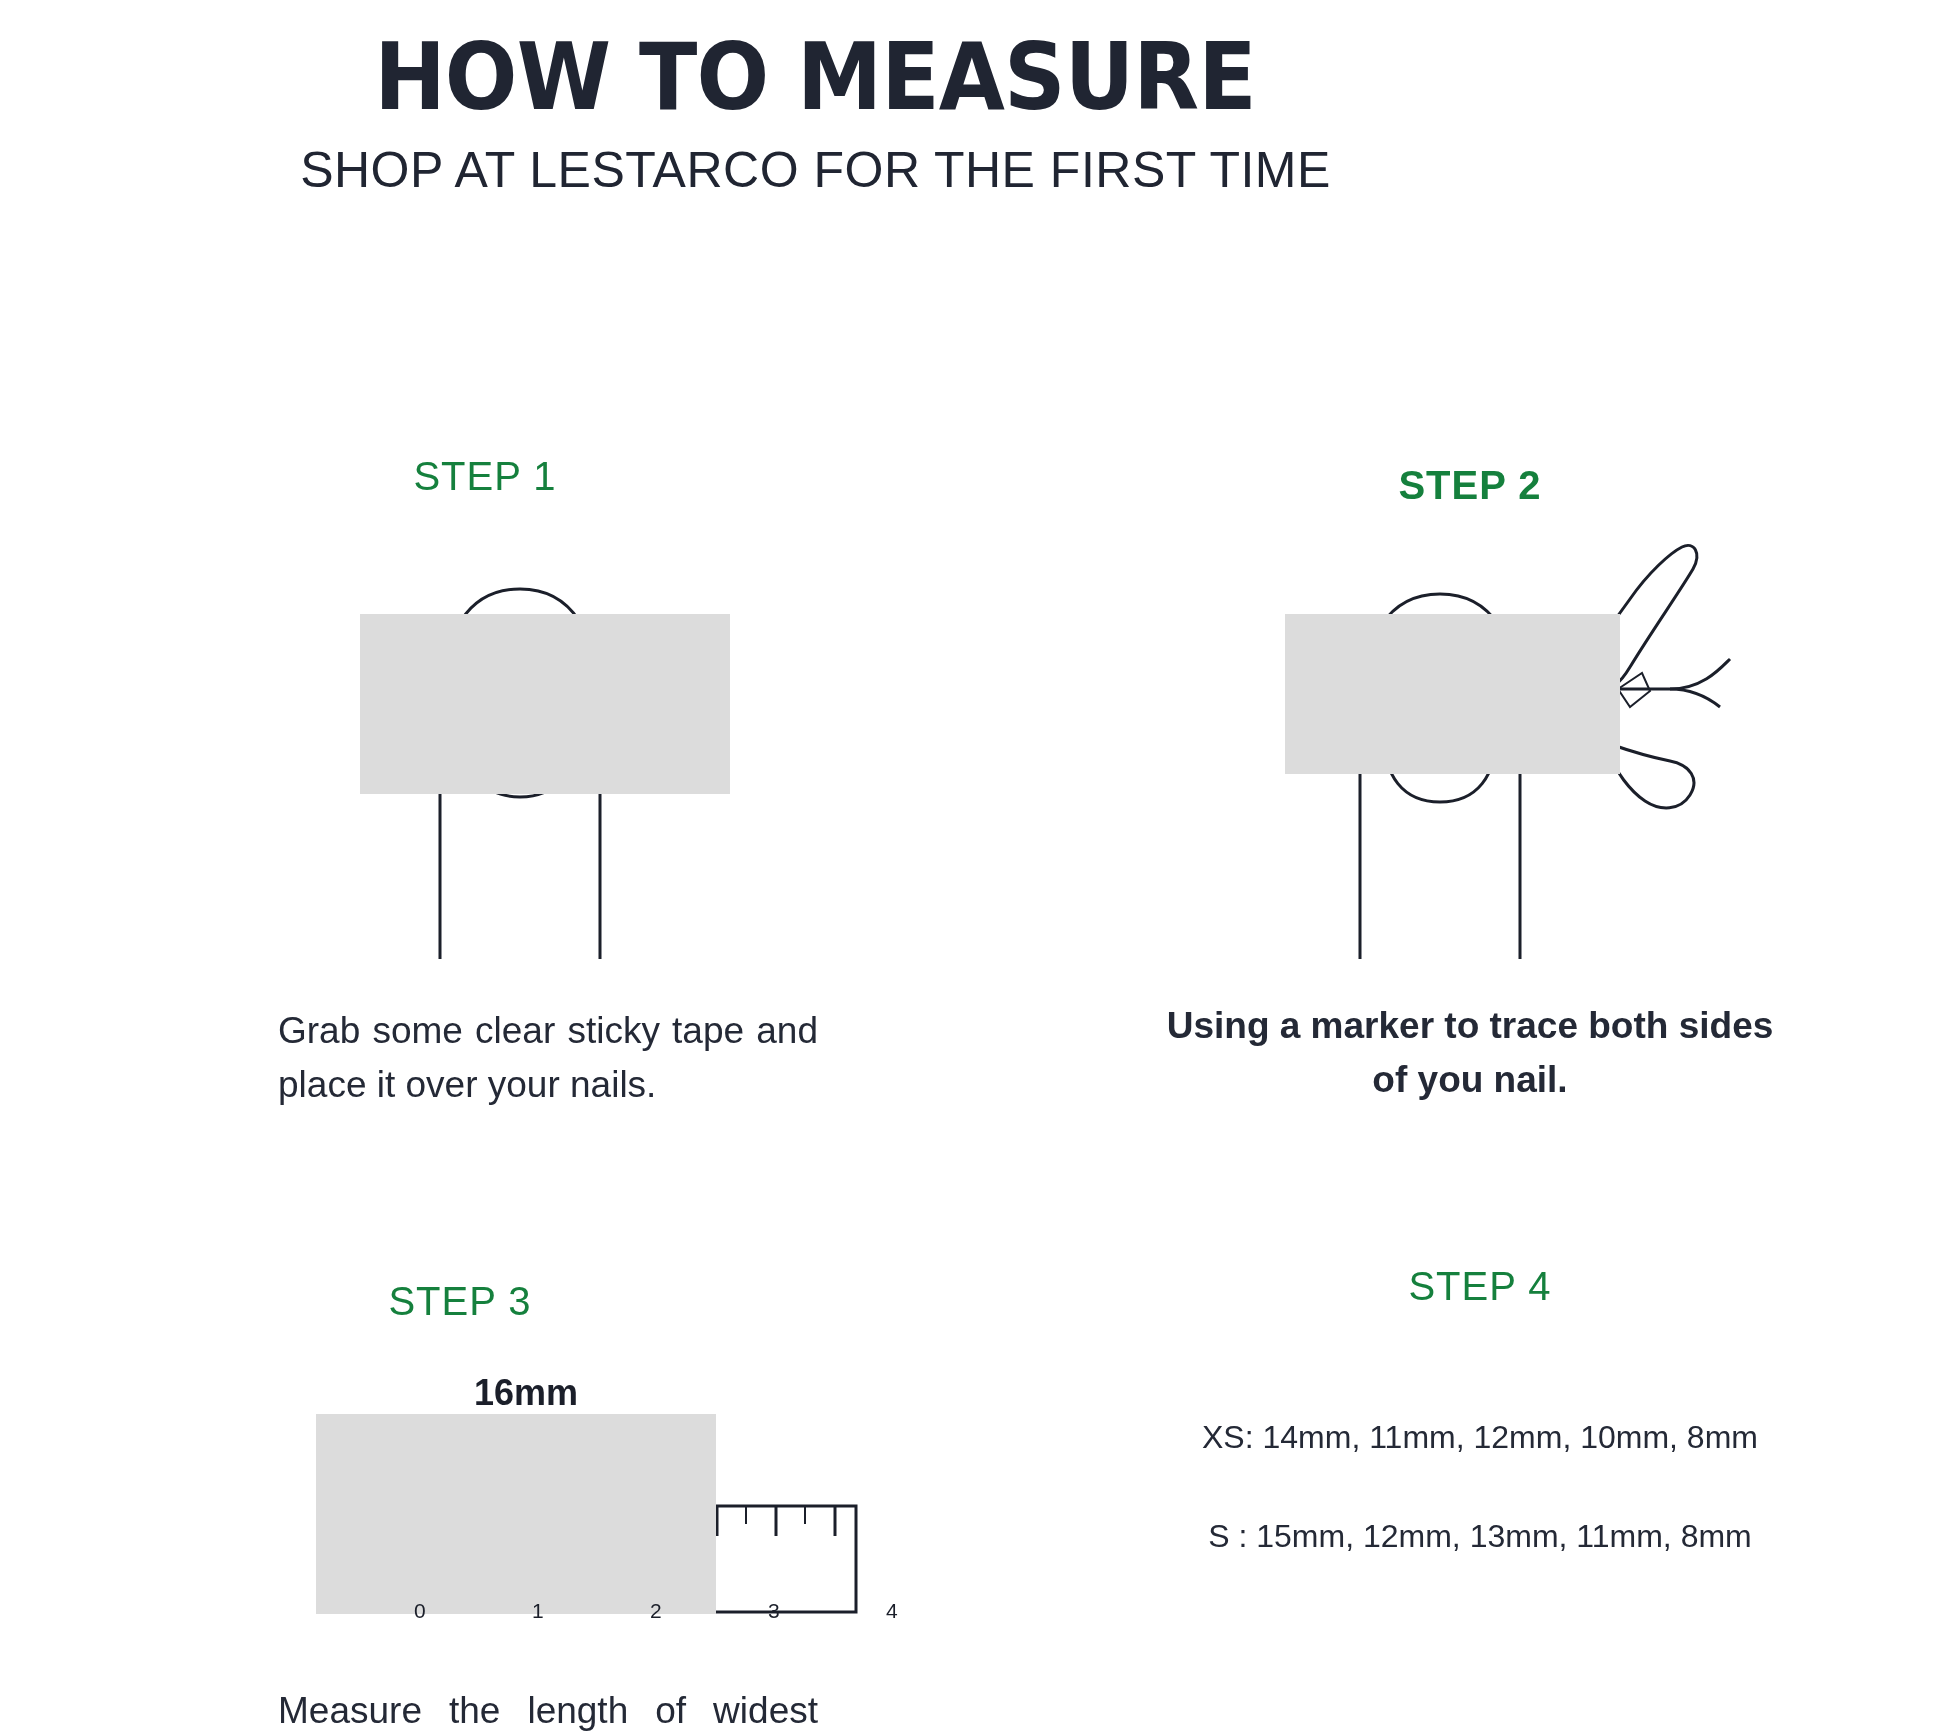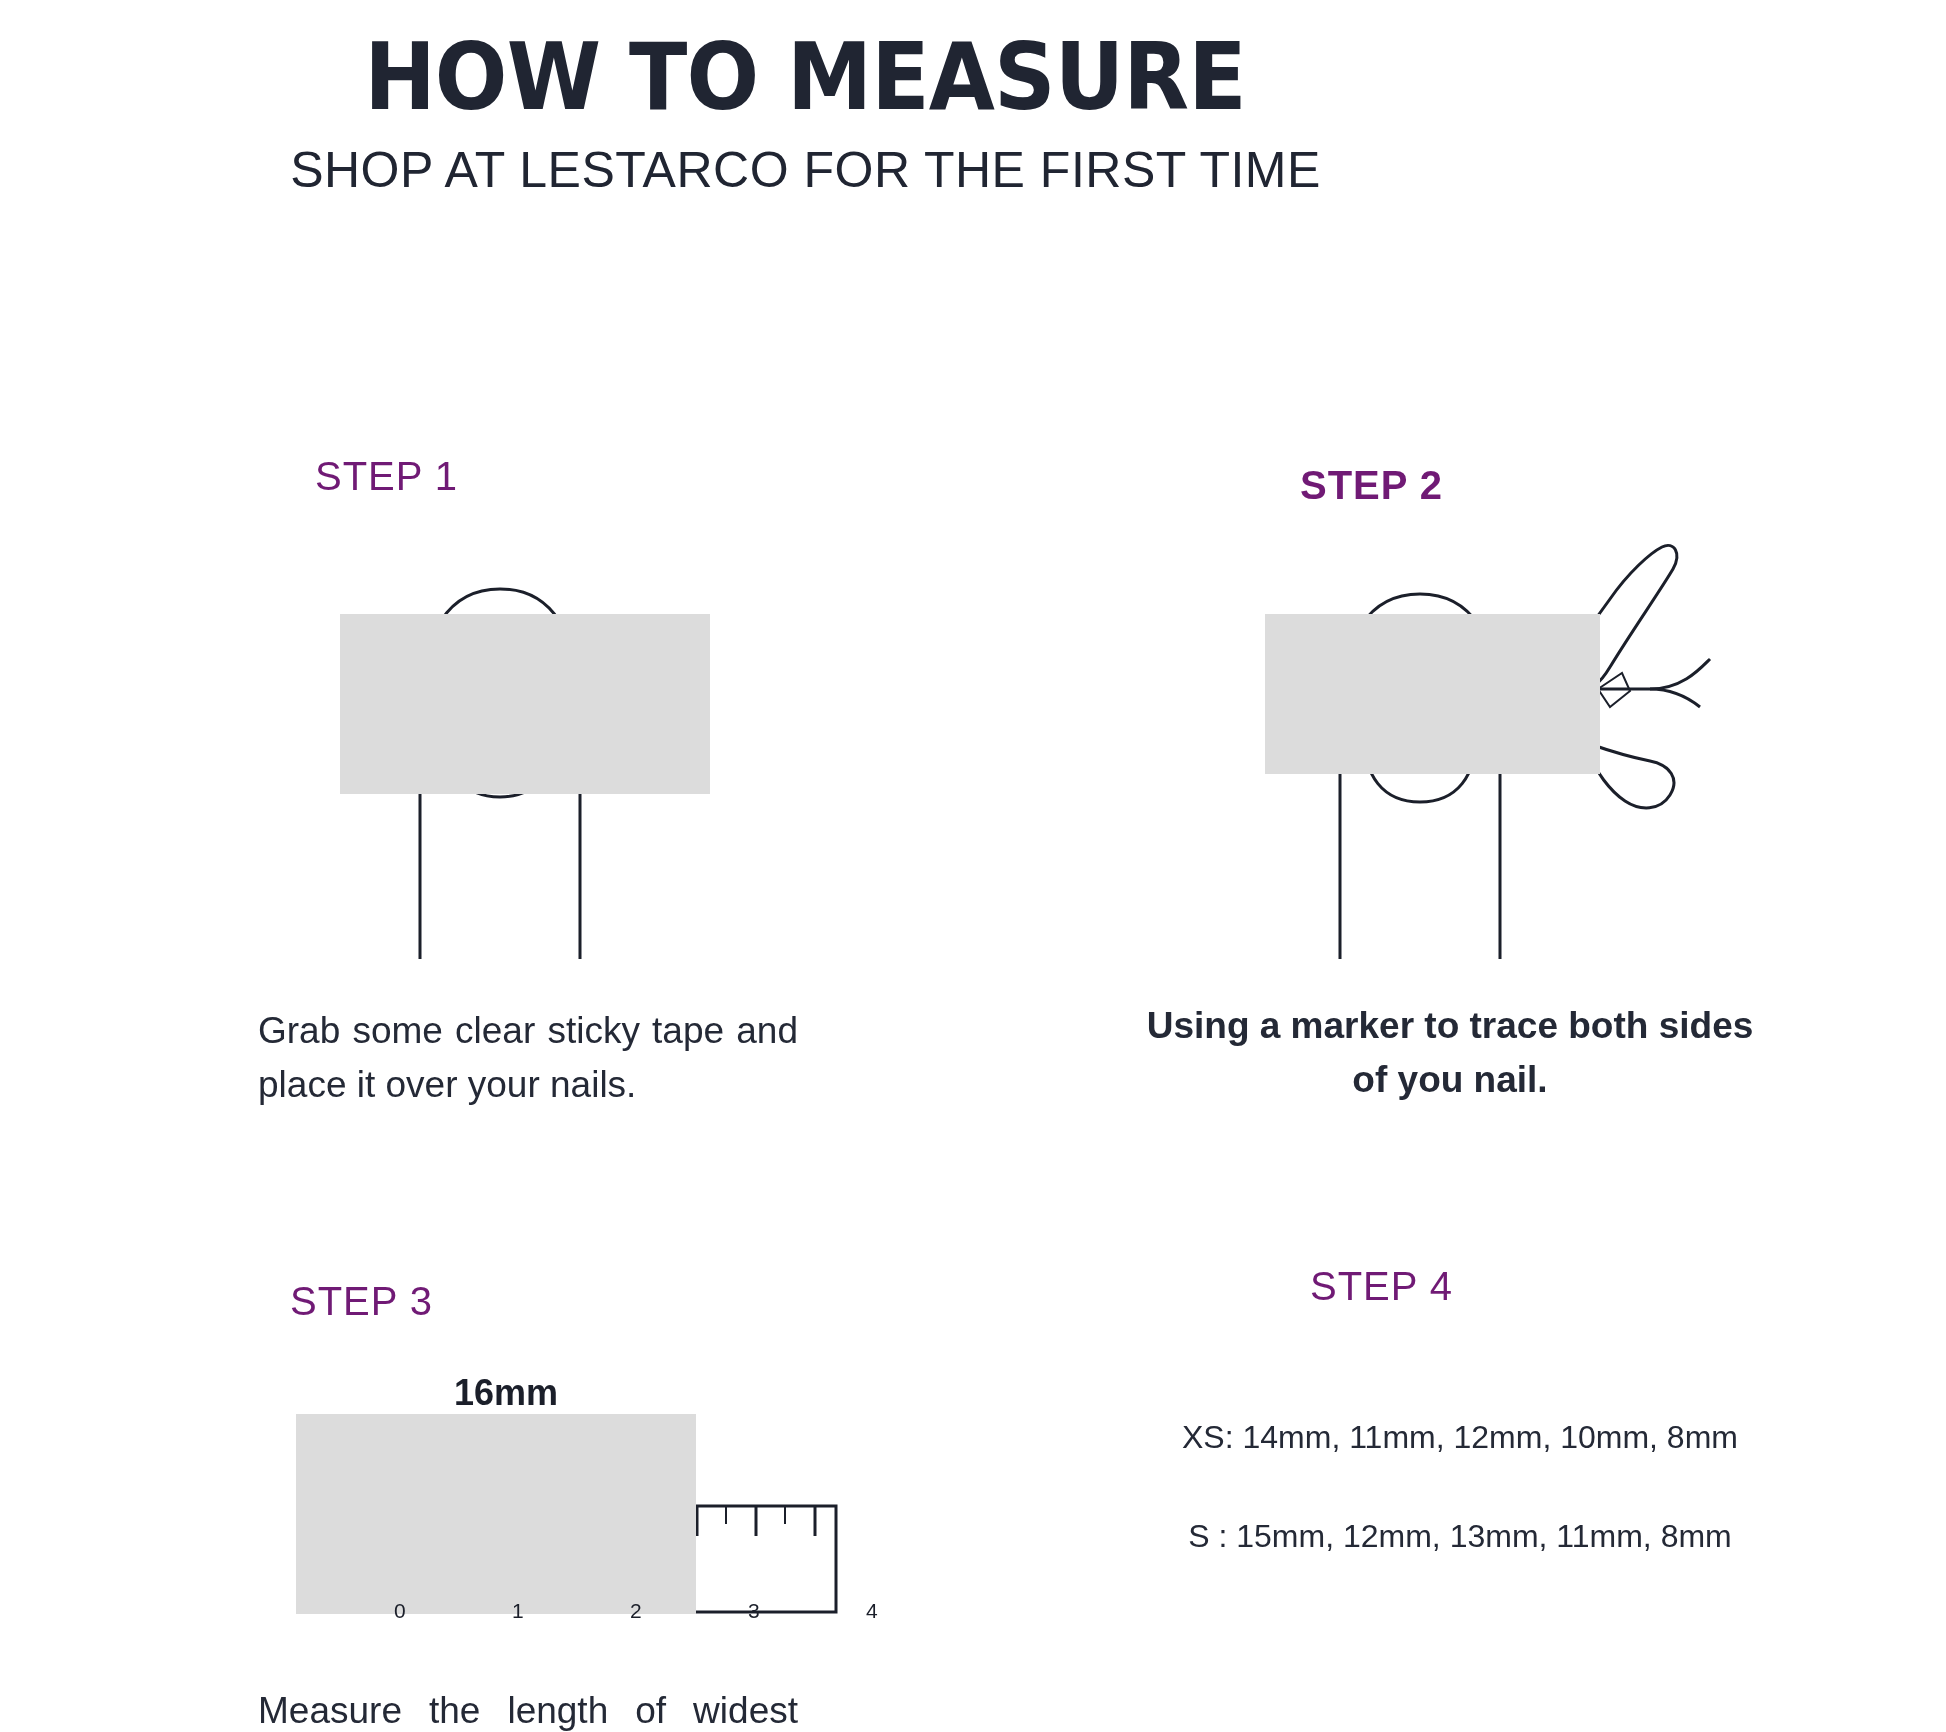--- a/index.html
+++ b/index.html
@@ -13,20 +13,21 @@
     font-family: "Liberation Sans", sans-serif;
     color: #1b1f2a;
     overflow: hidden;
     position: relative;
   }
   .page {
     position: relative;
     width: 1610px;
     height: 1732px;
     box-sizing: border-box;
+    padding-left: 20px;
   }
 
   
   .title {
     text-align: center;
     font-family: "DejaVu Sans", sans-serif;
     font-weight: bold;
     font-size: 92px;
     letter-spacing: -1px;
     color: #202532;
@@ -45,23 +46,23 @@
   }
 
   
   .grid {
     position: relative;
     margin-top: 40px;
   }
   .step-label {
     position: absolute;
     font-size: 40px;
-    color: #701a75;
+    color: #15803d;
     letter-spacing: 1px;
-    text-align: left;
+    text-align: center;
     white-space: nowrap;
   }
   .caption {
     position: absolute;
     font-size: 37px;
     line-height: 1.48;
     color: #242936;
     text-align: justify;
     text-align-last: left;
   }

